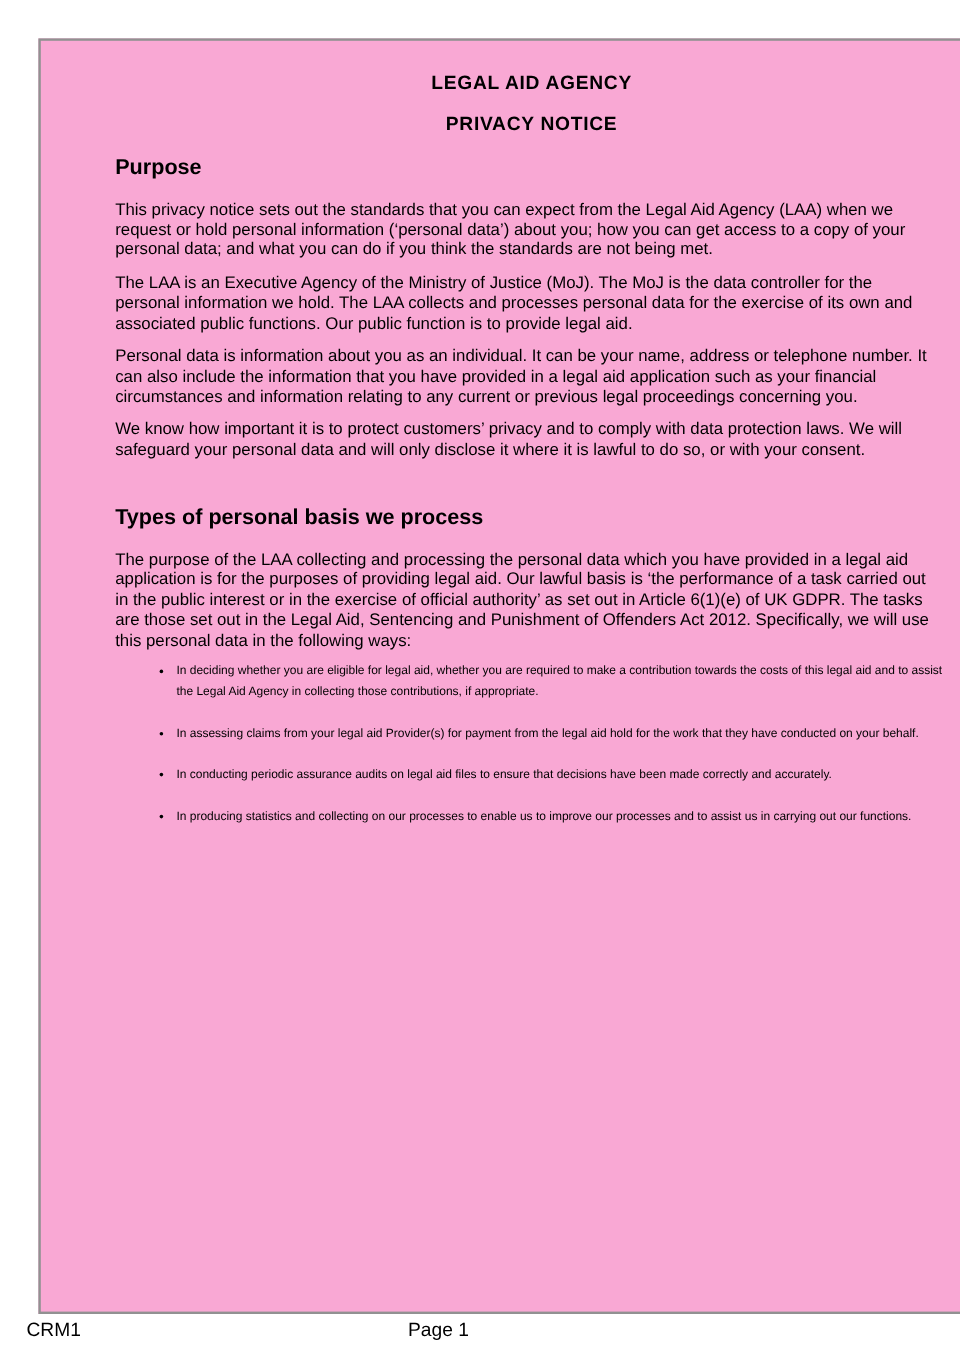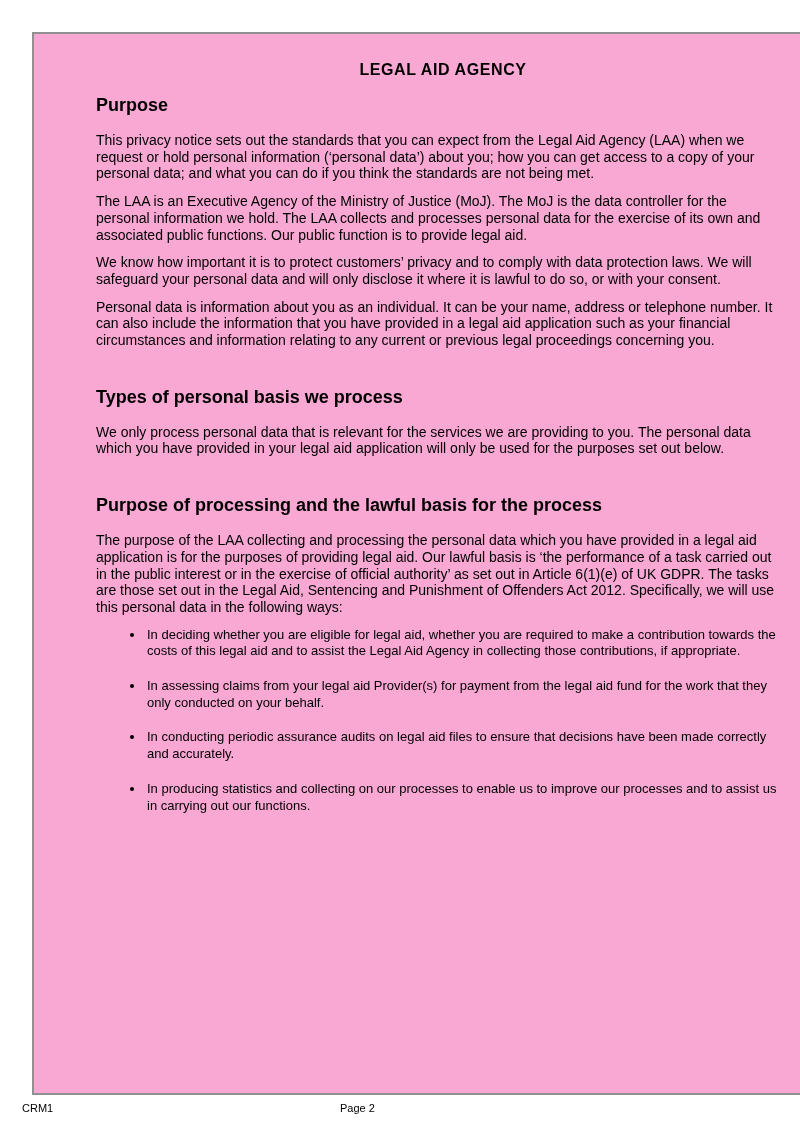--- a/index.html
+++ b/index.html
@@ -51,37 +51,37 @@
   }
   .body-para {
     font-size: 14px;
     line-height: 16.7px;
     margin: 0 12px 11px 0;
   }
   ul.bullet-list {
     list-style: disc;
     margin: 11px 0 0 0;
     padding: 0 0 0 49px;
-    font-size: 13px;
+    font-size: 10px;
     line-height: 16.7px;
   }
   ul.bullet-list li {
     margin: 0 0 18px 0;
     padding-left: 2px;
   }
   ul.bullet-list li:last-child {
     margin-bottom: 0;
   }
   .footer {
     position: absolute;
     top: 1100px;
     left: 0;
     width: 648px;
     height: 20px;
-    font-size: 11px;
+    font-size: 16px;
     line-height: 17px;
   }
   .footer .footer-left {
     position: absolute;
     left: 22px;
     top: 0;
   }
   .footer .footer-center {
     position: absolute;
     left: 340px;
@@ -89,48 +89,47 @@
   }
 </style>
 </head>
 <body>
 
 <div class="sheet">
 
   <div class="frame">
 
     <div class="doc-title">LEGAL AID AGENCY</div>
+    <div class="doc-title second">PRIVACY NOTICE</div>
 
     <div class="section">
       <div class="section-heading first">Purpose</div>
       <p class="body-para">This privacy notice sets out the standards that you can expect from the Legal Aid Agency (LAA) when we request or hold personal information (‘personal data’) about you; how you can get access to a copy of your personal data; and what you can do if you think the standards are not being met.</p>
       <p class="body-para">The LAA is an Executive Agency of the Ministry of Justice (MoJ). The MoJ is the data controller for the personal information we hold. The LAA collects and processes personal data for the exercise of its own and associated public functions. Our public function is to provide legal aid.</p>
     </div>
 
     <div class="section">
+      <p class="body-para">Personal data is information about you as an individual. It can be your name, address or telephone number. It can also include the information that you have provided in a legal aid application such as your financial circumstances and information relating to any current or previous legal proceedings concerning you.</p>
       <p class="body-para">We know how important it is to protect customers’ privacy and to comply with data protection laws. We will safeguard your personal data and will only disclose it where it is lawful to do so, or with your consent.</p>
-      <p class="body-para">Personal data is information about you as an individual. It can be your name, address or telephone number. It can also include the information that you have provided in a legal aid application such as your financial circumstances and information relating to any current or previous legal proceedings concerning you.</p>
     </div>
 
     <div class="section">
       <div class="section-heading">Types of personal basis we process</div>
-      <p class="body-para">We only process personal data that is relevant for the services we are providing to you. The personal data which you have provided in your legal aid application will only be used for the purposes set out below.</p>
     </div>
 
     <div class="section">
-      <div class="section-heading">Purpose of processing and the lawful basis for the process</div>
       <p class="body-para">The purpose of the LAA collecting and processing the personal data which you have provided in a legal aid application is for the purposes of providing legal aid. Our lawful basis is ‘the performance of a task carried out in the public interest or in the exercise of official authority’ as set out in Article 6(1)(e) of UK GDPR. The tasks are those set out in the Legal Aid, Sentencing and Punishment of Offenders Act 2012. Specifically, we will use this personal data in the following ways:</p>
       <ul class="bullet-list">
         <li>In deciding whether you are eligible for legal aid, whether you are required to make a contribution towards the costs of this legal aid and to assist the Legal Aid Agency in collecting those contributions, if appropriate.</li>
-        <li>In assessing claims from your legal aid Provider(s) for payment from the legal aid fund for the work that they only conducted on your behalf.</li>
+        <li>In assessing claims from your legal aid Provider(s) for payment from the legal aid hold for the work that they have conducted on your behalf.</li>
         <li>In conducting periodic assurance audits on legal aid files to ensure that decisions have been made correctly and accurately.</li>
         <li>In producing statistics and collecting on our processes to enable us to improve our processes and to assist us in carrying out our functions.</li>
       </ul>
     </div>
 
   </div>
 
   <div class="footer">
     <span class="footer-left">CRM1</span>
-    <span class="footer-center">Page 2</span>
+    <span class="footer-center">Page 1</span>
   </div>
 
 </div>
 
 </body></html>

